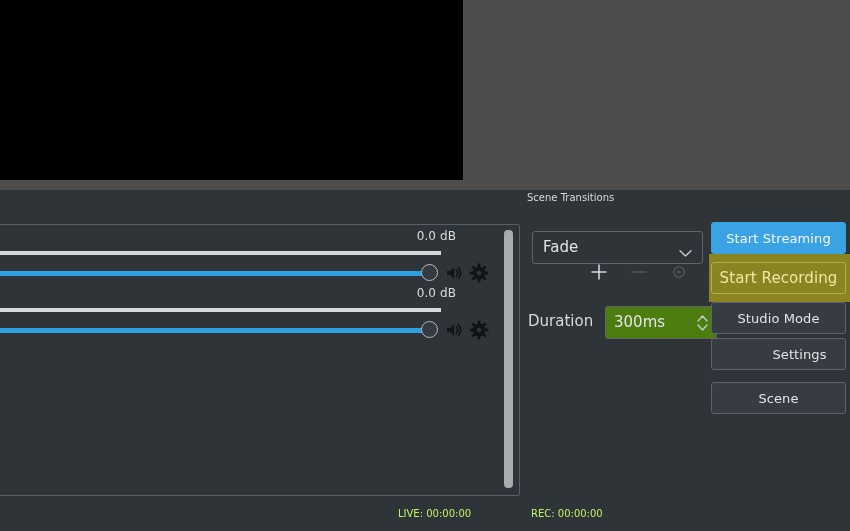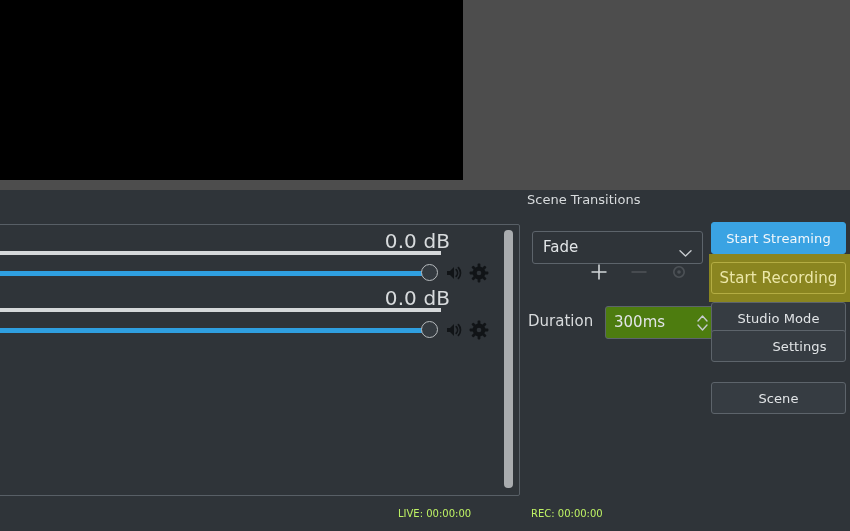--- a/index.html
+++ b/index.html
@@ -63,23 +63,23 @@
     position: absolute;
     left: 0;
     width: 508px;
     height: 57px;
   }
   .mixer-track.t1 { top: 4px; }
   .mixer-track.t2 { top: 61px; }
 
   .db-label {
     position: absolute;
-    right: 49px;
+    right: 43px;
     top: 0px;
-    font-size: 20px;
+    font-size: 12px;
     color: #d8dbdd;
     letter-spacing: 0.1px;
     text-align: center;
   }
   .vol-meter {
     position: absolute;
     left: 0;
     top: 22px;
     width: 450px;
     height: 4px;
@@ -148,21 +148,21 @@
     position: absolute;
     left: 525px;
     top: 0px;
     width: 185px;
     height: 310px;
   }
   .panel-title {
     position: absolute;
     left: 2px;
     top: 2px;
-    font-size: 13px;
+    font-size: 10px;
     color: #d8dbdd;
   }
   .transition-select {
     position: absolute;
     left: 7px;
     top: 32px;
     width: 171px;
     height: 33px;
     border: 1px solid #5d646b;
     border-radius: 3px;
@@ -284,21 +284,21 @@
     border-color: #3aa3e3;
     color: #f2f7fb;
   }
   .ctrl-btn.recording {
     top: 72px;
     background: #8a8520;
     border: 1px solid #b4ad43;
     color: #ece7a8;
   }
   .ctrl-btn.studio  { top: 112px; }
-  .ctrl-btn.settings{ top: 140px; padding-left: 42px; }
+  .ctrl-btn.settings{ top: 148px; padding-left: 42px; }
   .ctrl-btn.exit    { top: 192px; }
 
   
   .record-highlight {
     position: absolute;
     left: 709px;
     top: 254px;
     width: 141px;
     height: 48px;
     background: #8a8520;

